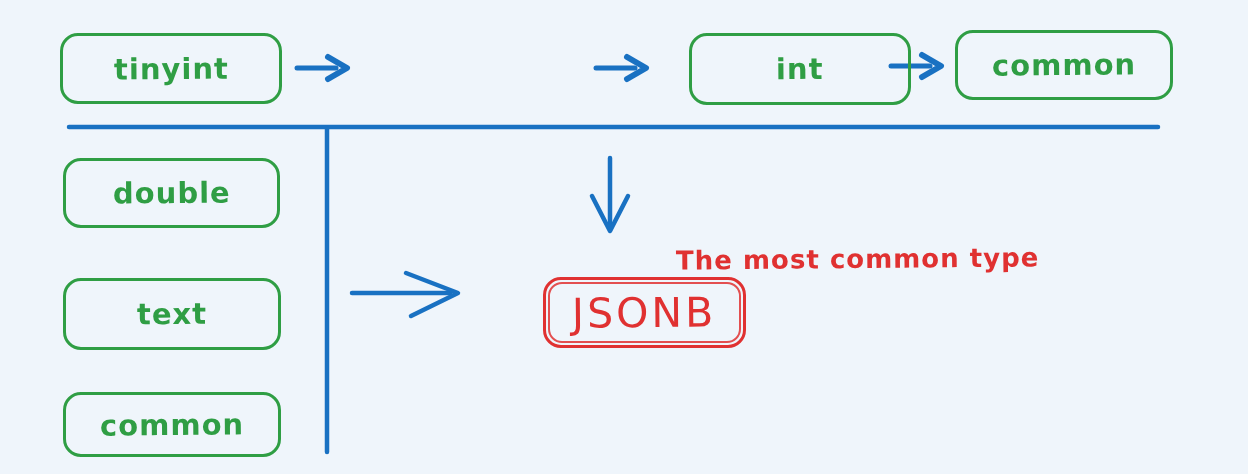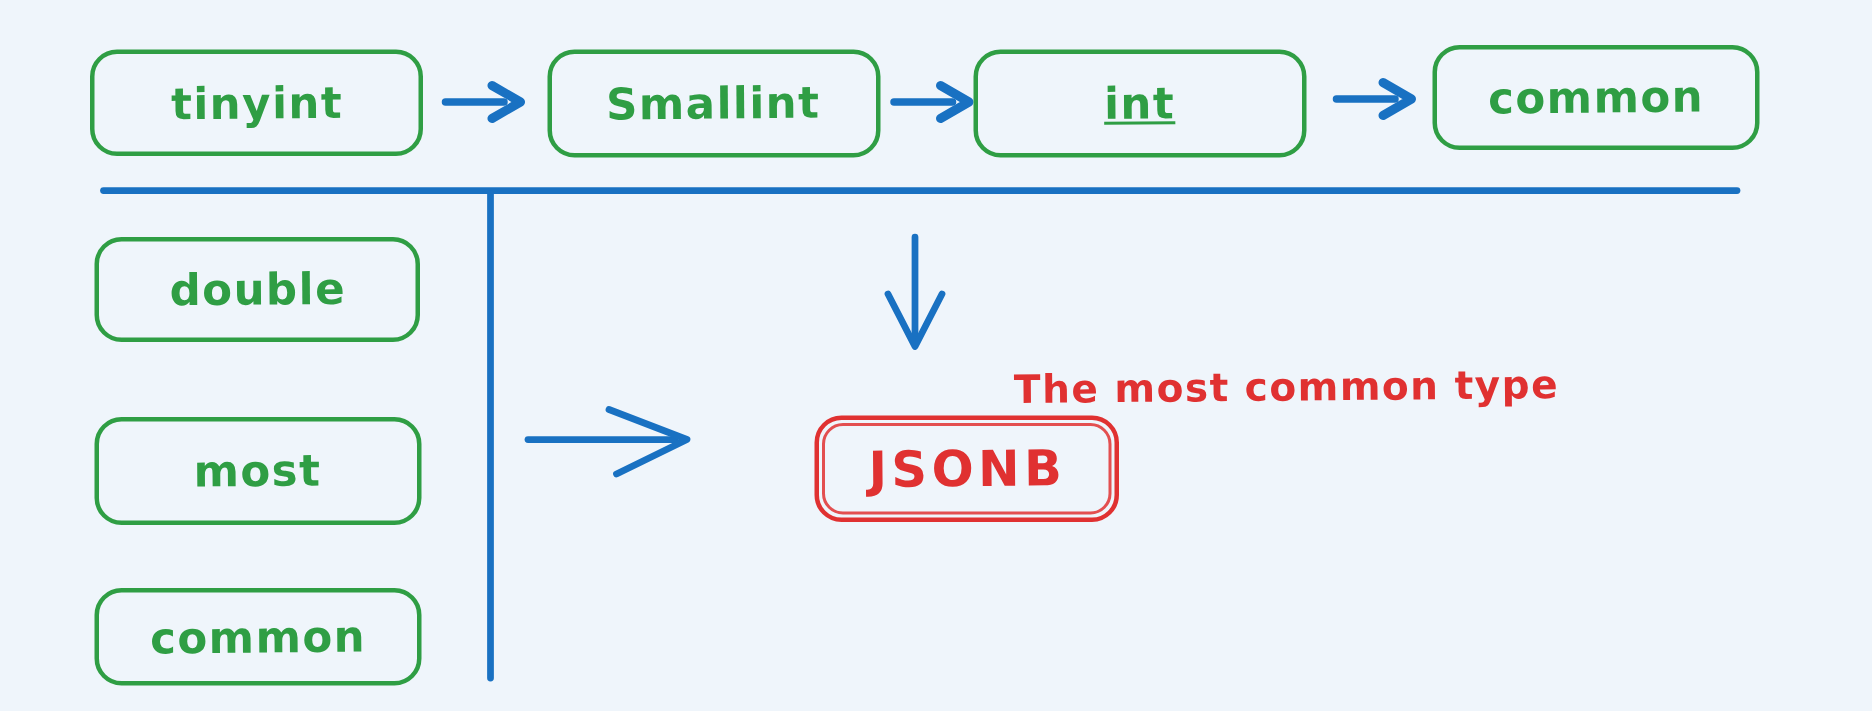--- a/index.html
+++ b/index.html
@@ -36,22 +36,22 @@
   }
   .node.green {
     border: 3.5px solid var(--green);
     color: var(--green);
     font-size: 29px;
     font-weight: 600;
   }
   .node.red {
     border: 3.5px solid var(--red);
     color: var(--red);
-    font-size: 33px;
-    font-weight: 700;
+    font-size: 41px;
+    font-weight: 400;
     letter-spacing: 3px;
   }
   
   .node.red::before {
     content: "";
     position: absolute;
     inset: 2px;
     border: 2px solid var(--red);
     border-radius: 14px;
     opacity: 0.85;
@@ -110,38 +110,35 @@
     <g>
       <path class="stroke-blue" stroke-width="4.5" d="M352,293 L450,293"></path>
       <path class="stroke-blue" stroke-width="4.5" d="M406,273 L458,293 L411,316"></path>
     </g>
   </svg>
 
   <div class="node green" style="left:60px; top:33px; width:222px; height:71px;">
     <span class="node-label">tinyint</span>
   </div>
 
-  <div class="node green" style="left:365px; top:33px; width:222px; height:72px;">
-    <span class="node-label">Smallint</span>
-  </div>
 
-  <div class="node green" style="left:649px; top:33px; width:222px; height:72px;text-decoration:underline;">
+  <div class="node green" style="left:689px; top:33px; width:222px; height:72px;">
     <span class="node-label">int</span>
   </div>
 
   <div class="node green" style="left:955px; top:30px; width:218px; height:70px;">
     <span class="node-label">common</span>
   </div>
 
   <div class="node green" style="left:63px; top:158px; width:217px; height:70px;">
     <span class="node-label">double</span>
   </div>
 
   <div class="node green" style="left:63px; top:278px; width:218px; height:72px;">
-    <span class="node-label">most</span>
+    <span class="node-label">text</span>
   </div>
 
   <div class="node green" style="left:63px; top:392px; width:218px; height:65px;">
     <span class="node-label">common</span>
   </div>
 
   <div class="node red" style="left:543px; top:277px; width:203px; height:71px;">
     <span class="node-label">JSONB</span>
   </div>
 

